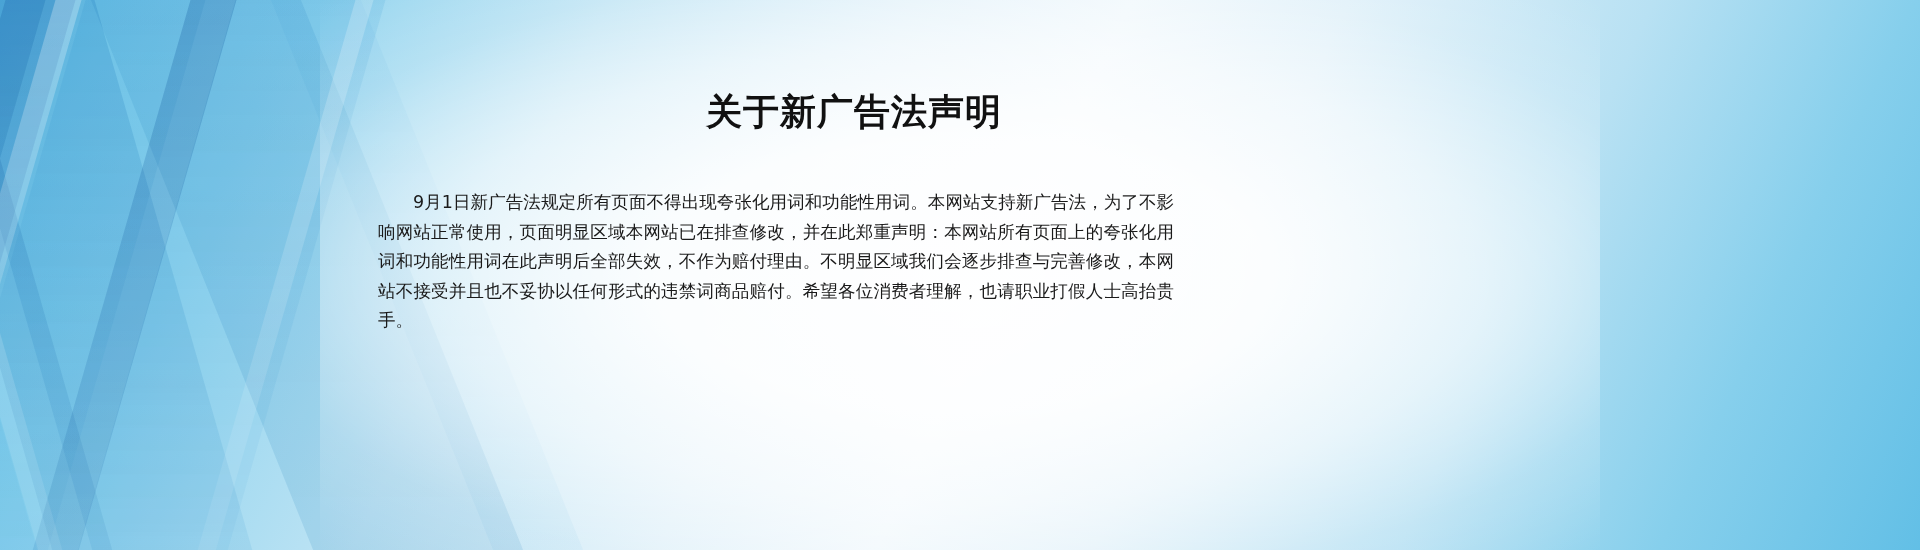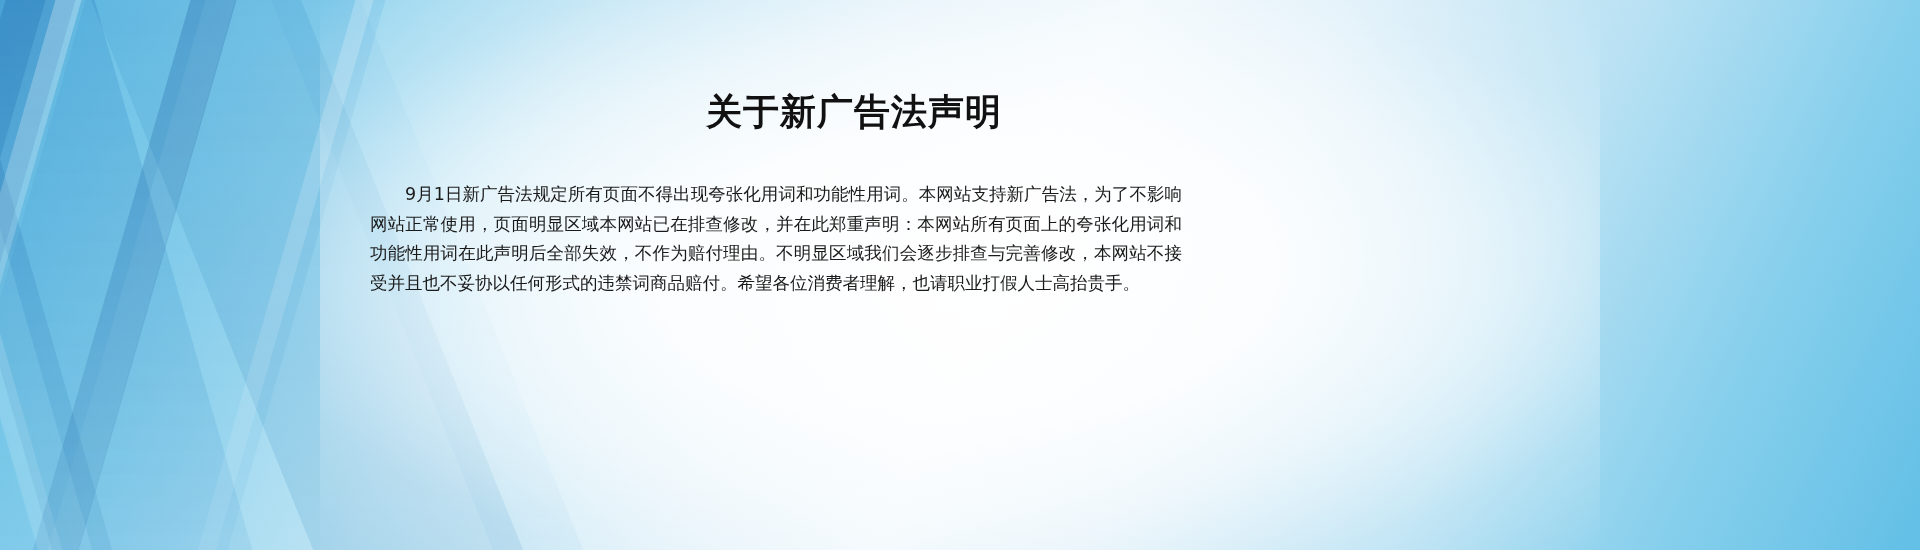--- a/index.html
+++ b/index.html
@@ -108,21 +108,21 @@
     width: 812px;
     color: #1a1a1a;
     font-size: 17.5px;
     line-height: 29.5px;
     text-align: justify;
     text-justify: inter-ideograph;
     font-family: "DejaVu Sans", "Liberation Sans", sans-serif;
   }
 
   #statement-body p {
-    margin: 0;
+    margin: 8px;
   }
 
   #statement-body p.indent {
     text-indent: 2em;
   }
 </style>
 </head>
 <body>
 
 <div id="banner">

